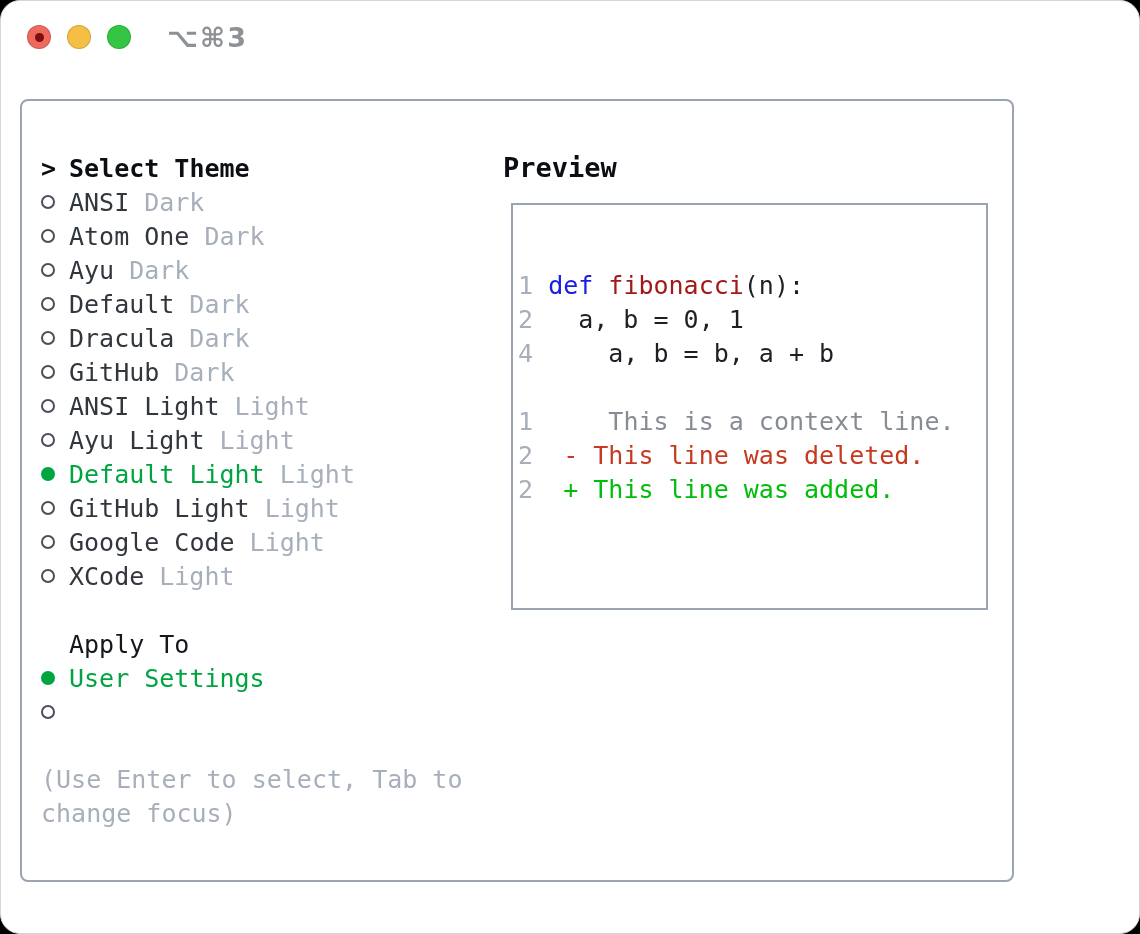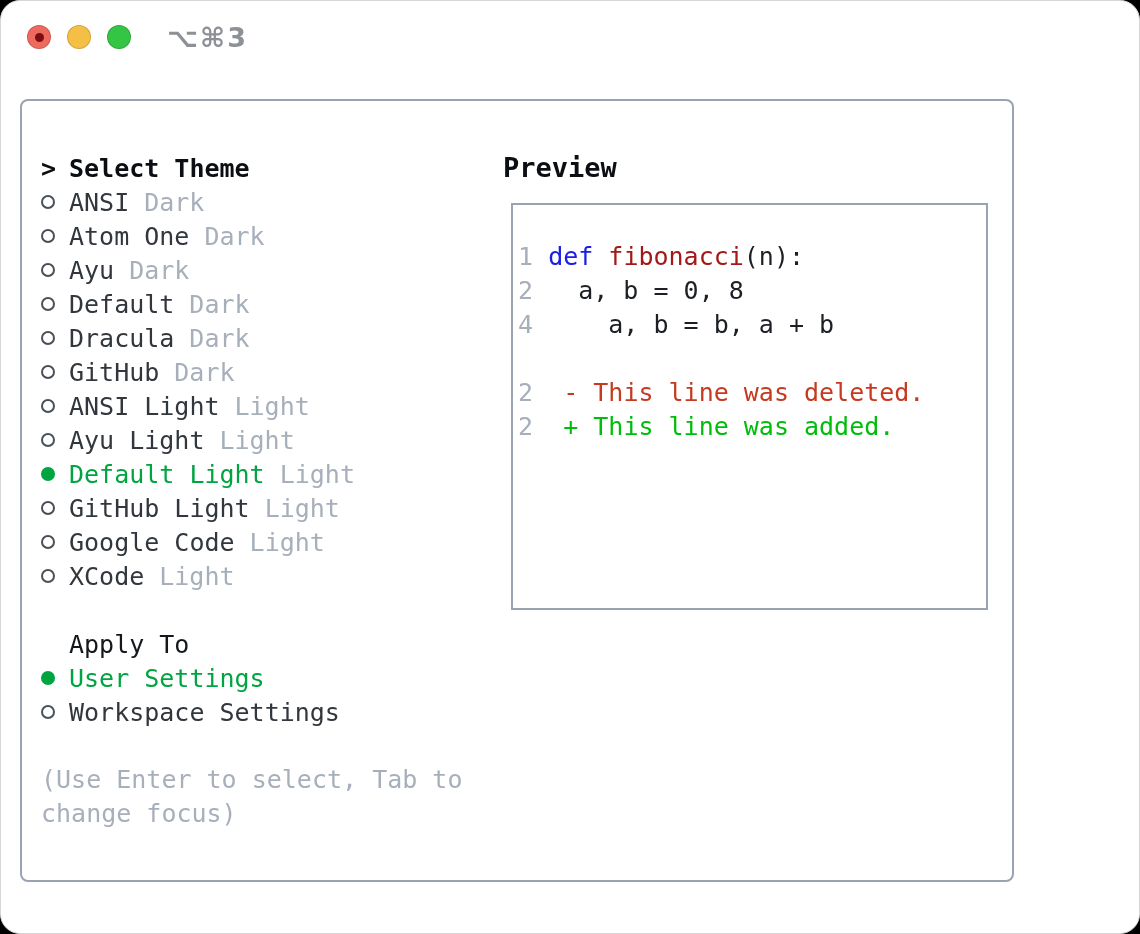--- a/index.html
+++ b/index.html
@@ -46,21 +46,21 @@
   }
   
   .preview-title{
     position:absolute;left:481px;top:50px;height:34px;line-height:34px;
     font-size:27px;font-weight:bold;color:var(--heading);
   }
   .preview-box{
     position:absolute;left:489px;top:102px;width:477px;height:407px;box-sizing:border-box;
     border:2px solid var(--border);background:#fff;overflow:hidden;
   }
-  .code{padding:35px 0 0 5px;font-size:25px;line-height:34px;}
+  .code{padding:64px 0 0 5px;font-size:25px;line-height:34px;}
   .cl{height:34px;white-space:pre;}
   .ln{color:var(--muted);}
   .kw{color:var(--keyword);}
   .fn{color:var(--function_name);}
   .pl{color:#1c2025;}
   .ctx{color:var(--context);}
   .del{color:var(--diff_removed);}
   .add{color:var(--diff_added);}
 </style>
 </head>
@@ -91,32 +91,33 @@
         <div class="row"><span class="marker"><span class="radio"></span></span><span class="nm">Ayu Light</span><span class="vr">Light</span></div>
         <div class="row selected"><span class="marker"><span class="radio on"></span></span><span class="nm">Default Light</span><span class="vr">Light</span></div>
         <div class="row"><span class="marker"><span class="radio"></span></span><span class="nm">GitHub Light</span><span class="vr">Light</span></div>
         <div class="row"><span class="marker"><span class="radio"></span></span><span class="nm">Google Code</span><span class="vr">Light</span></div>
         <div class="row"><span class="marker"><span class="radio"></span></span><span class="nm">XCode</span><span class="vr">Light</span></div>
       </div>
 
     <div class="applyblock" id="apply-block">
         <div class="row"><span class="marker"></span><span class="ah">Apply To</span></div>
         <div class="row selected"><span class="marker"><span class="radio on"></span></span><span class="nm">User Settings</span></div>
-        <div class="row"><span class="marker"><span class="radio"></span></span><span class="nm">Workspace Settings</span></div>
+        <div class="row"><span class="marker"><span class="radio"></span></span></div>
       </div>
 
     <div class="hint">(Use Enter to select, Tab to change focus)</div>
 
     <div class="preview-title">Preview</div>
 
     <div class="preview-box">
       <div class="code" id="code">
           <div class="cl"><span class="ln">1</span><span class="pl"> </span><span class="kw">def</span><span class="pl"> </span><span class="fn">fibonacci</span><span class="pl">(n):</span></div>
-          <div class="cl"><span class="ln">2</span><span class="pl">   a, b = 0, 8</span></div>
+          <div class="cl"><span class="ln">2</span><span class="pl">   a, b = 0, 1</span></div>
           <div class="cl"><span class="ln">4</span><span class="pl">     a, b = b, a + b</span></div>
           <div class="cl"></div>
+          <div class="cl"><span class="ln">1</span><span class="pl">     </span><span class="ctx">This is a context line.</span></div>
           <div class="cl"><span class="ln">2</span><span class="pl">  </span><span class="del">- This line was deleted.</span></div>
           <div class="cl"><span class="ln">2</span><span class="pl">  </span><span class="add">+ This line was added.</span></div>
         </div>
     </div>
 
   </div>
 </div>
 
 </body></html>

